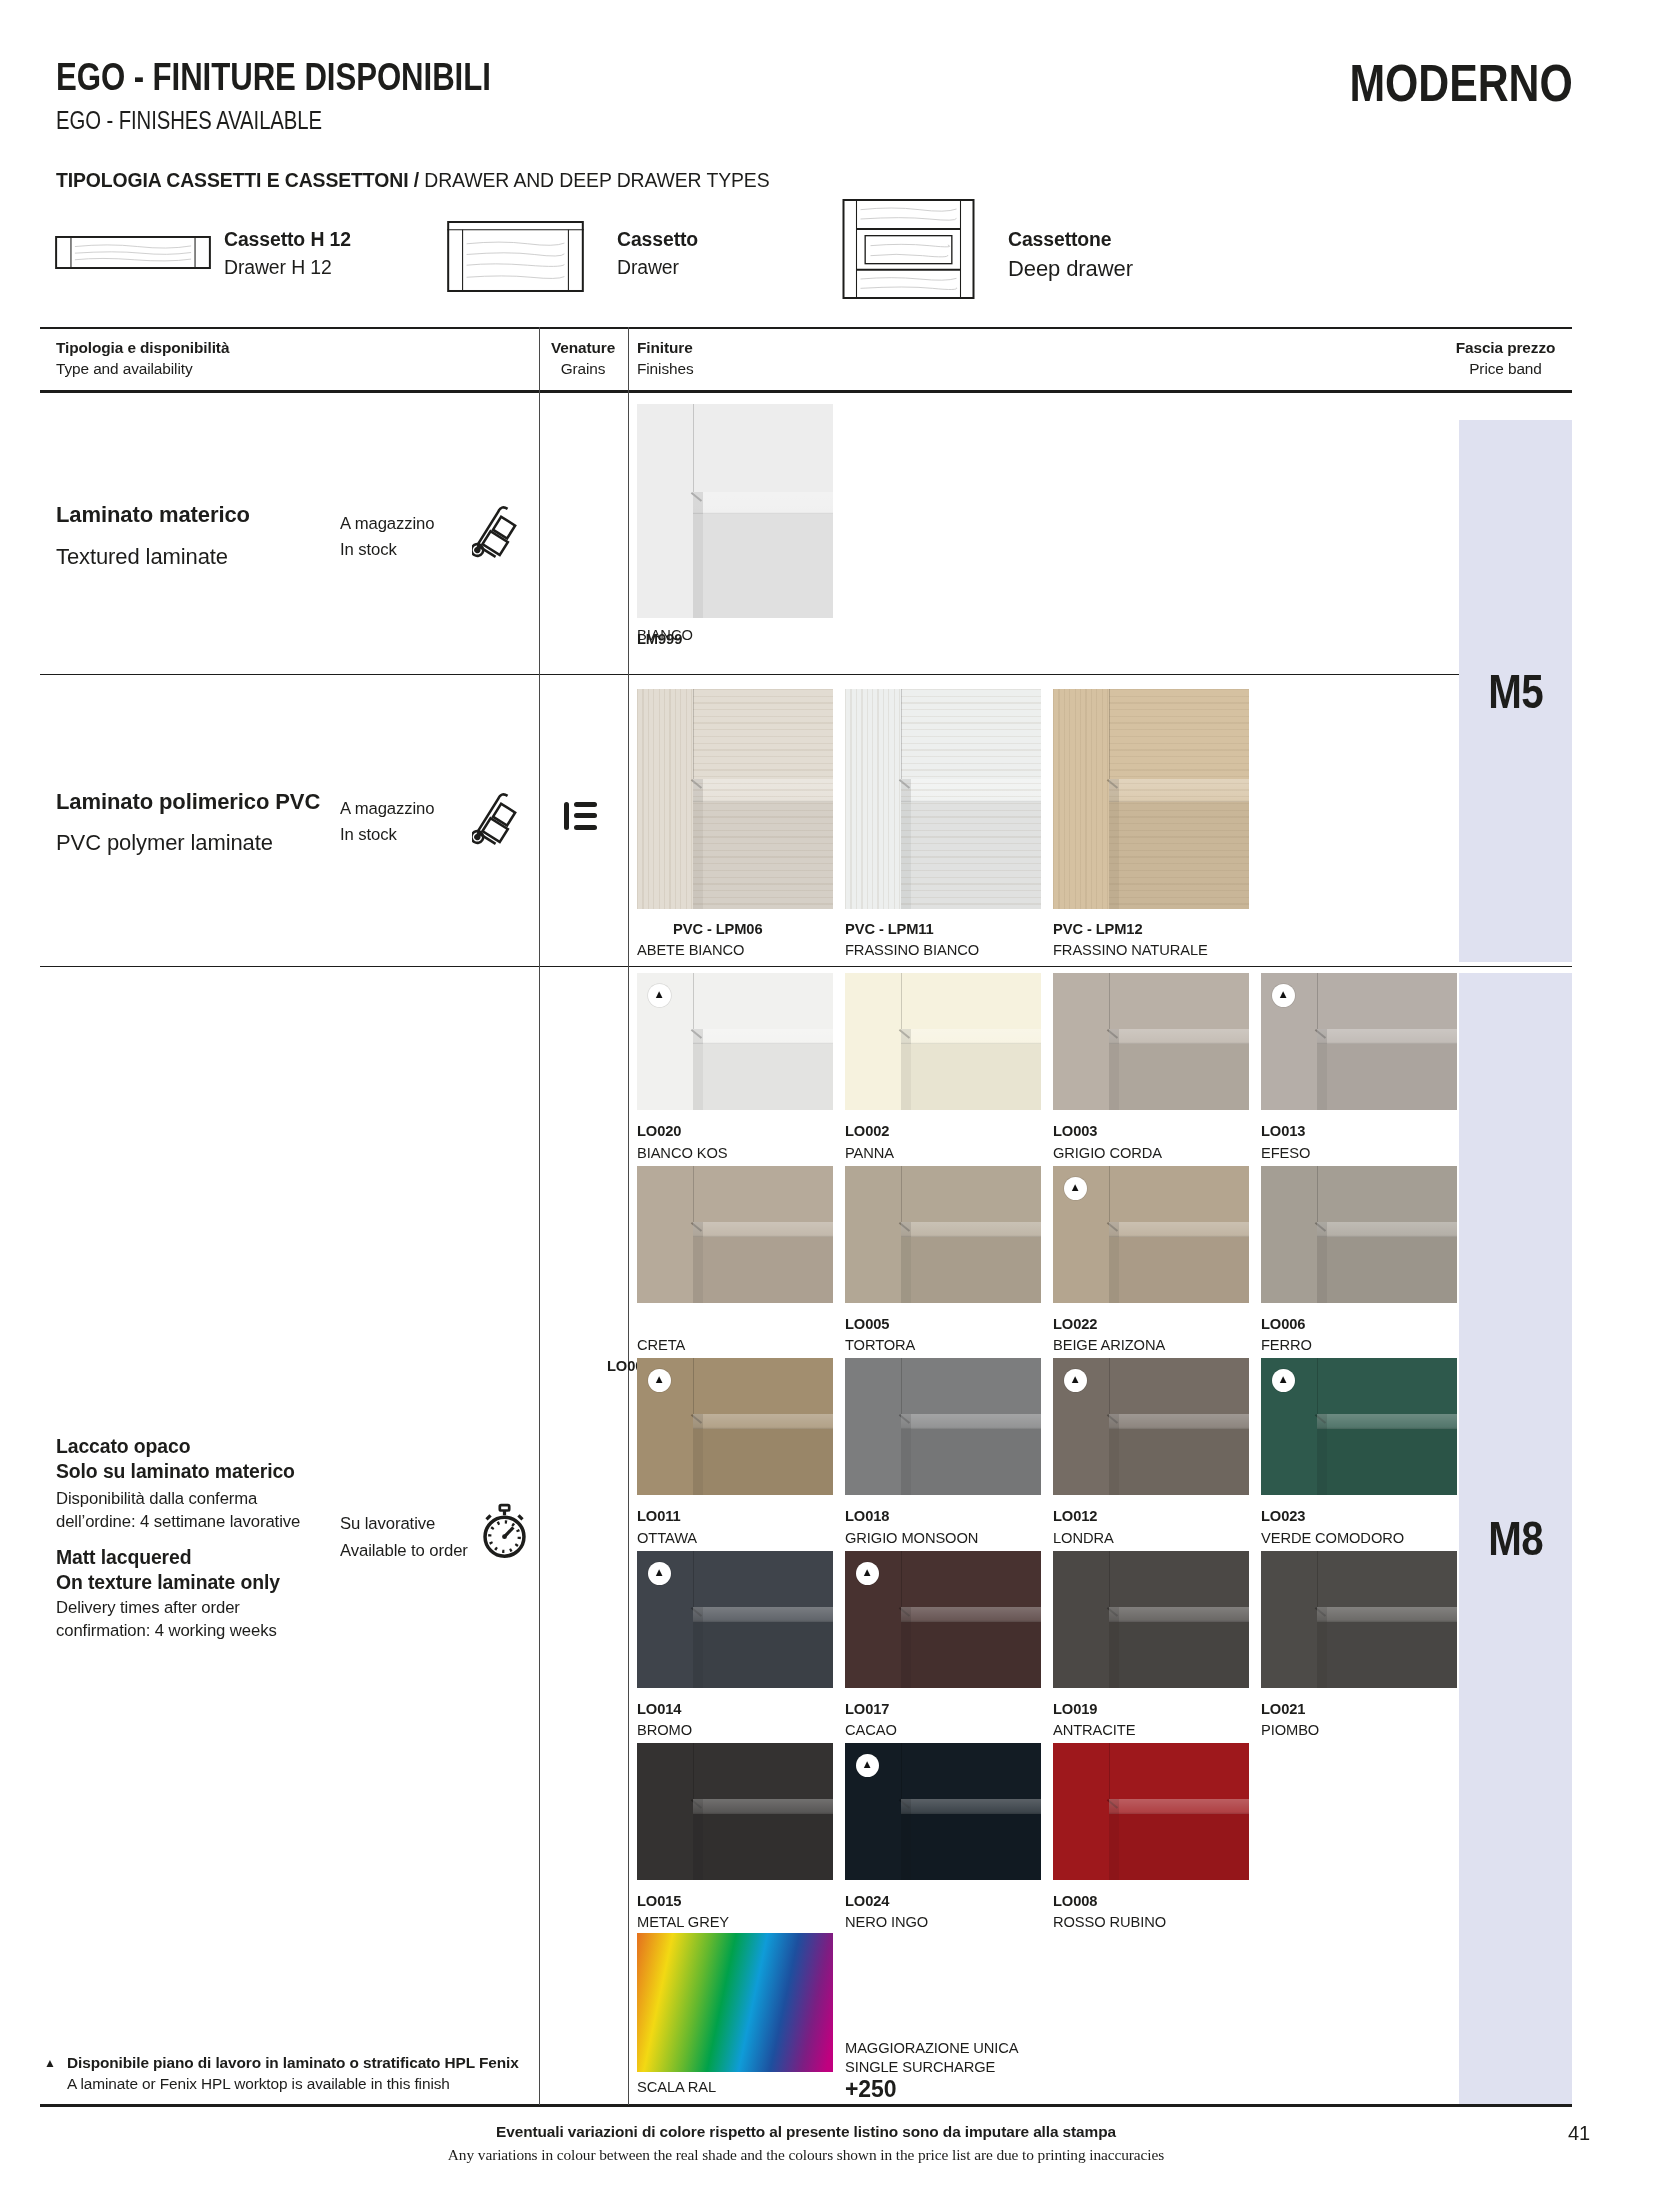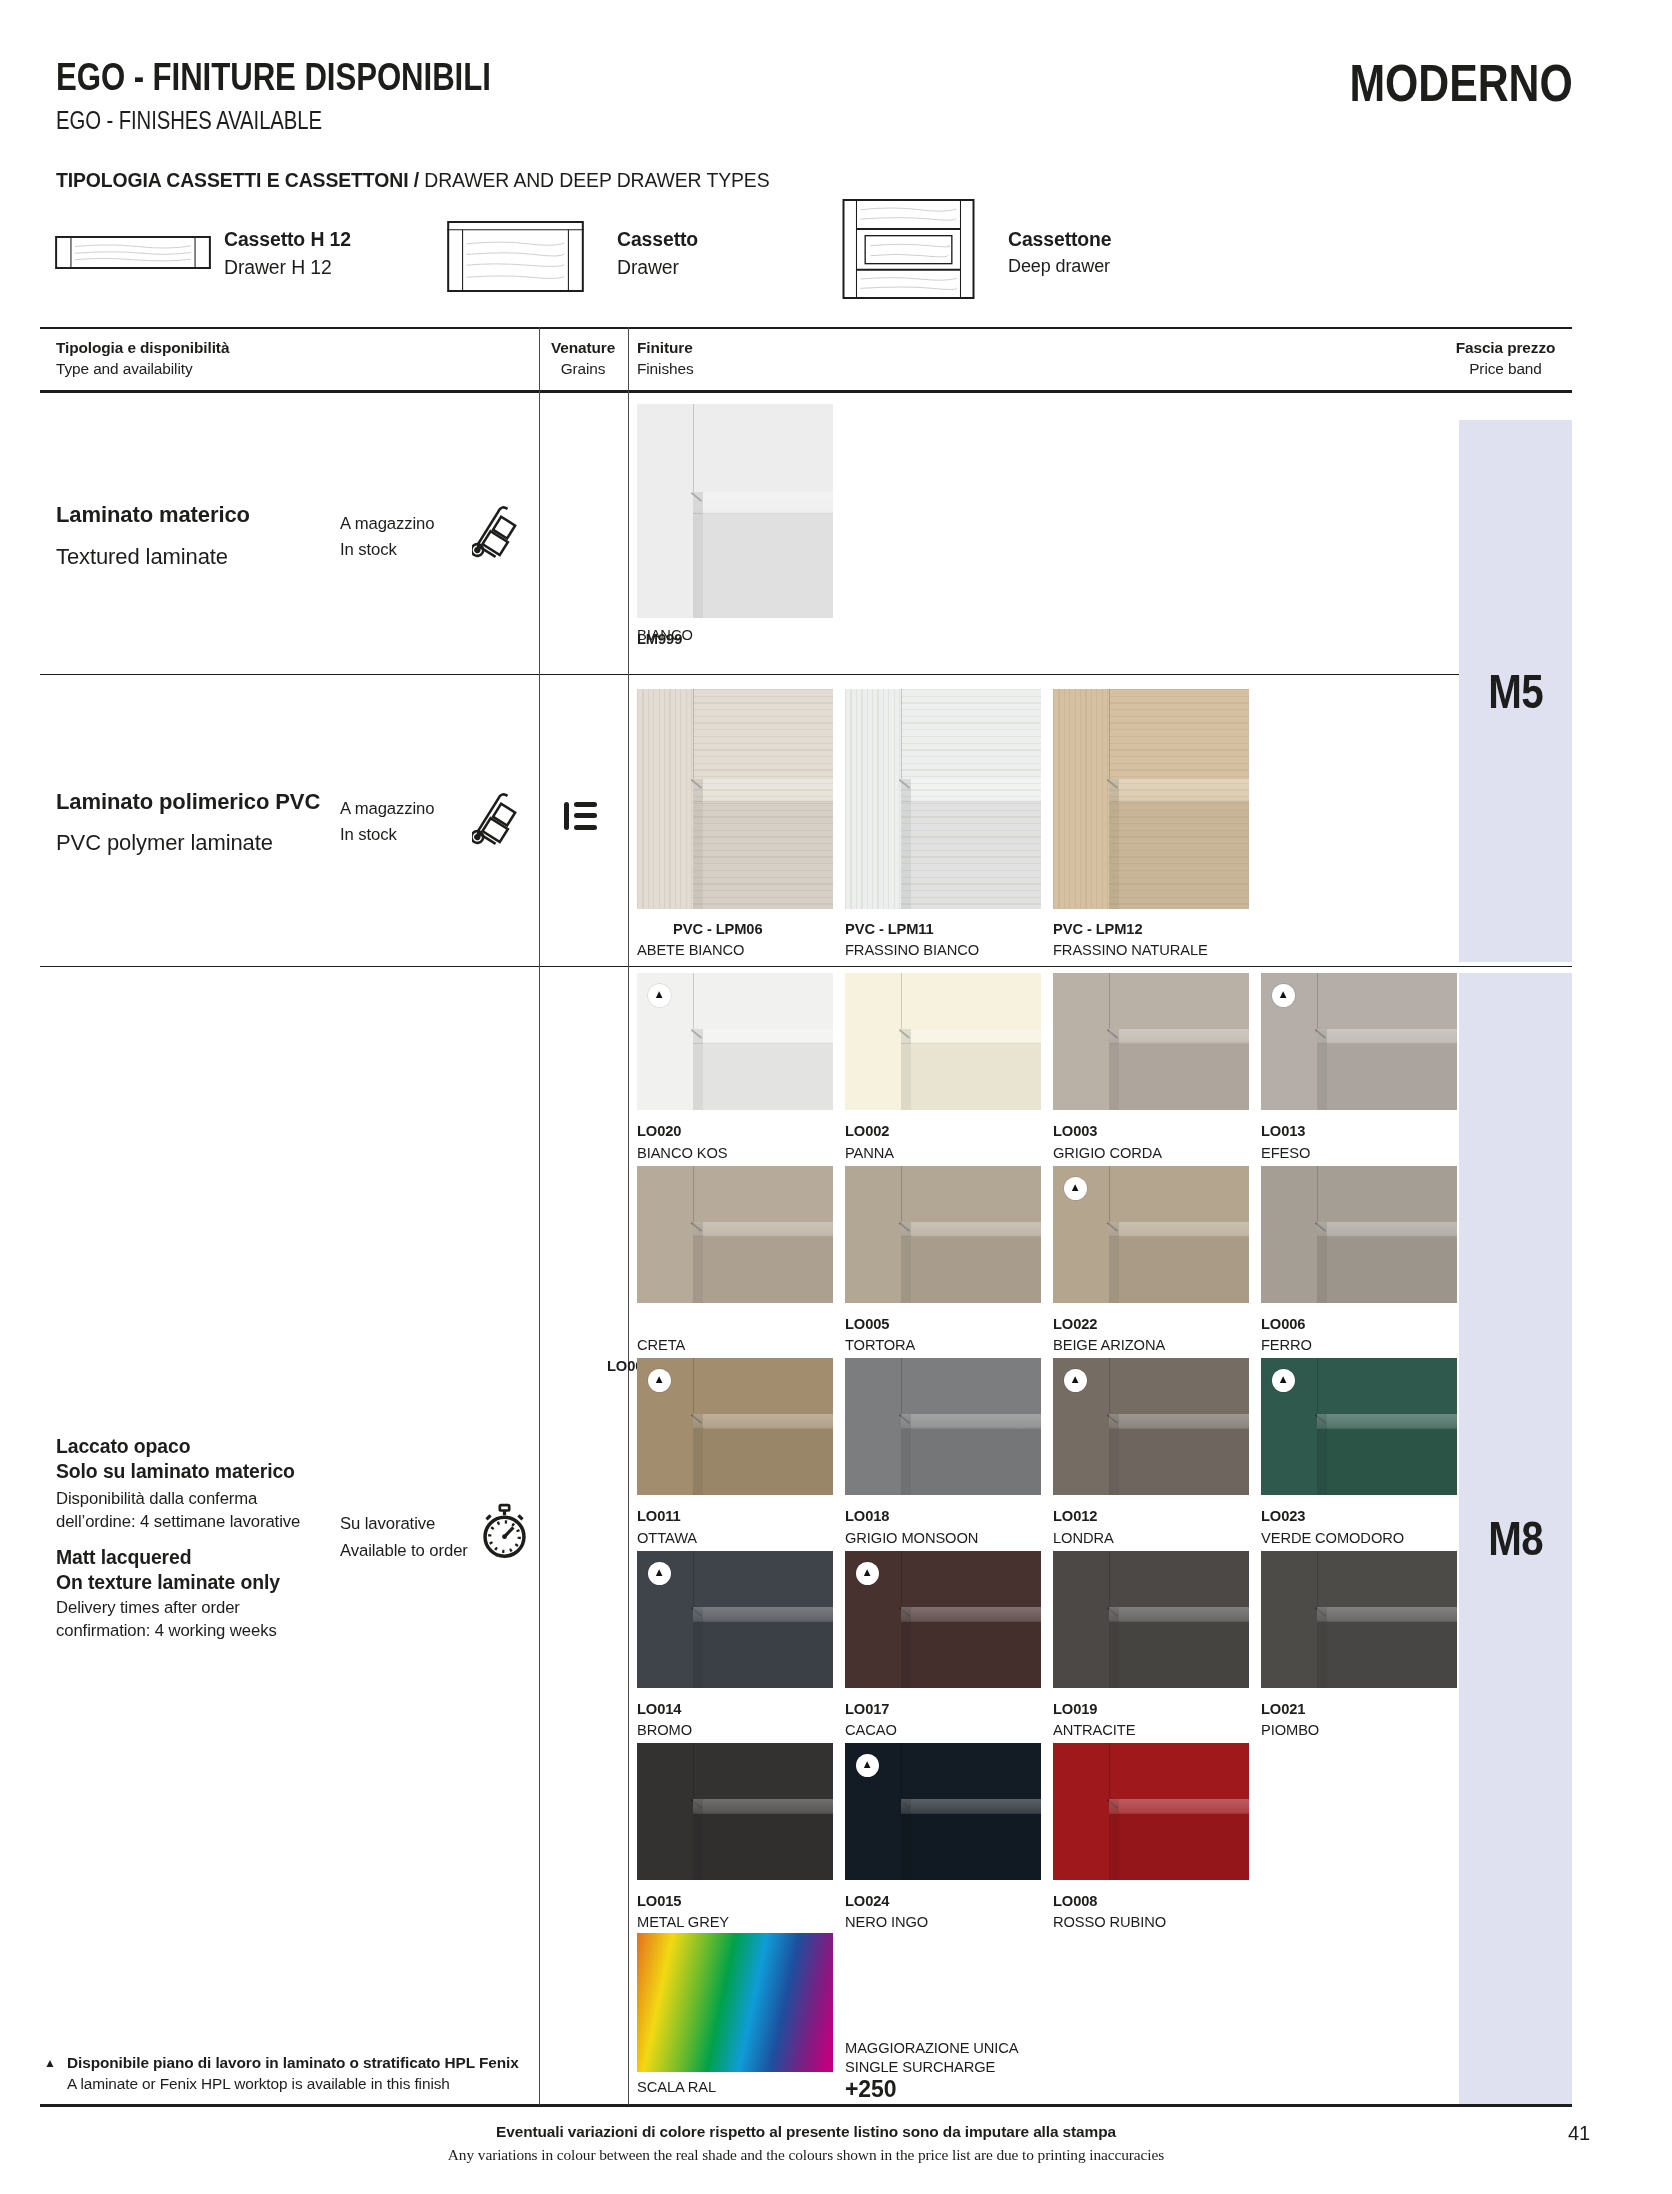--- a/index.html
+++ b/index.html
@@ -90,21 +90,21 @@
     <line class="st" x1="21" y1="106" x2="177" y2="106" style="stroke-width:3"></line>
     <rect x="34" y="55" width="130" height="42" fill="none" stroke="#1d1d1b" stroke-width="2"></rect>
     <path class="gr" d="M27 16 Q75 11 115 16 T 171 15"></path>
       <path class="gr" d="M27 30 Q90 26 130 30 T 171 29"></path>
     <path class="gr" d="M27 120 Q75 116 115 120 T 171 119"></path>
       <path class="gr" d="M27 134 Q95 130 135 134 T 171 133"></path>
     <path class="gr" d="M42 70 Q90 66 130 70 T 158 69"></path>
       <path class="gr" d="M42 85 Q80 81 120 85 T 158 84"></path>
   </svg>
   <div class="abs b" style="left:1008px;top:228px;font-size:19.4px;">Cassettone</div>
-  <div class="abs" style="left:1008px;top:256px;font-size:18px;">Deep drawer</div>
+  <div class="abs" style="left:1008px;top:256px;font-size:22px;">Deep drawer</div>
 
   <div class="hrule" style="left:40px;top:327px;width:1532px;height:2px;"></div>
   <div class="hrule" style="left:40px;top:390px;width:1532px;height:2.7px;"></div>
   <div class="hrule" style="left:40px;top:674px;width:1419px;height:1.3px;"></div>
   <div class="hrule" style="left:40px;top:966px;width:1532px;height:1.3px;"></div>
   <div class="hrule" style="left:40px;top:2104px;width:1532px;height:3.3px;"></div>
   <div class="vrule" style="left:539px;top:327px;height:1778px;"></div>
   <div class="vrule" style="left:628px;top:327px;height:1778px;"></div>
 
   <div class="abs b h-small" style="left:56px;top:338px;">Tipologia e disponibilità</div>

